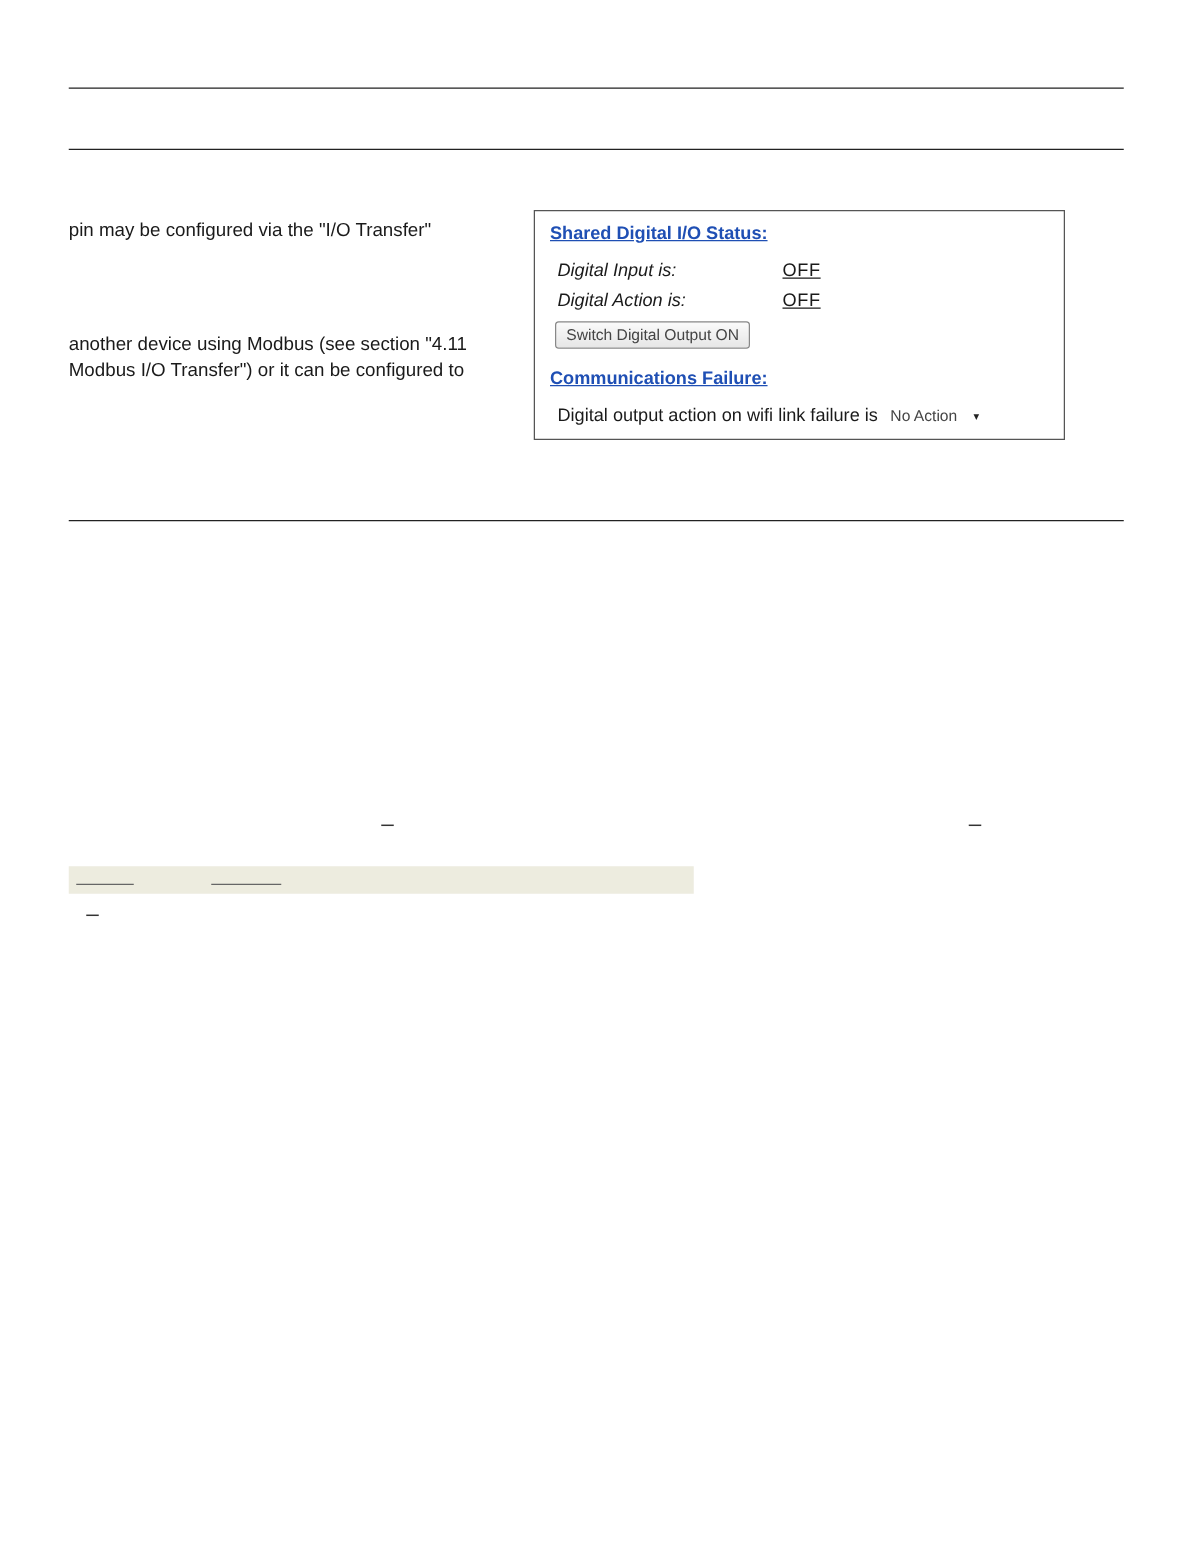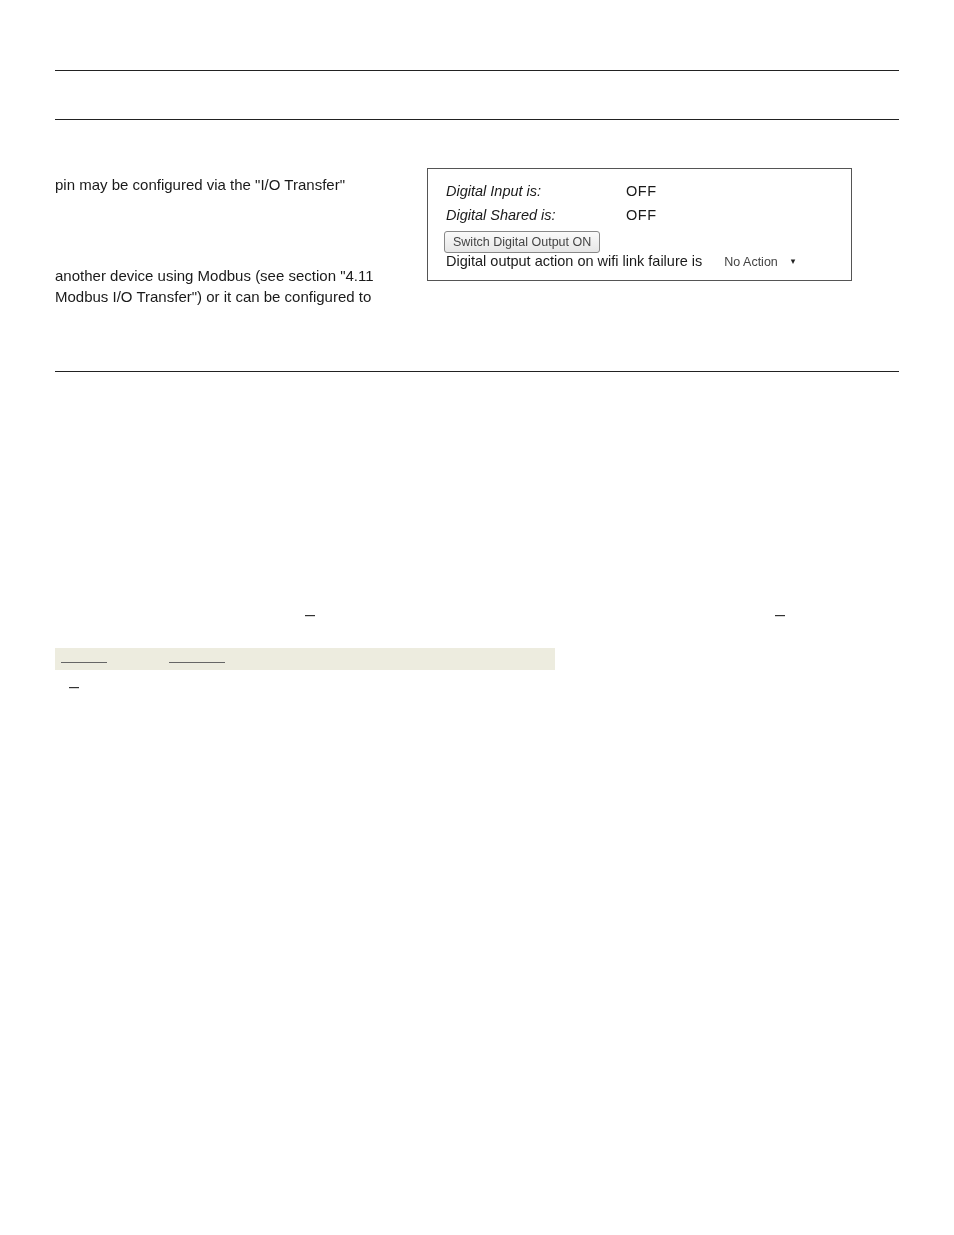--- a/index.html
+++ b/index.html
@@ -66,20 +66,21 @@
     display: flex;
     margin: 2px 0 2px 6px;
     line-height: 1.5;
   }
   .status-row .lbl {
     width: 180px;
     font-style: italic;
   }
   .status-row .val {
     letter-spacing: 0.5px;
+    text-decoration: underline;
   }
   .btn {
     display: inline-block;
     font-family: Arial, Helvetica, sans-serif;
     font-size: 12.5px;
     color: #444;
     padding: 3px 8px;
     margin: 2px 0 0 4px;
     border: 1px solid #888;
     border-radius: 3px;
@@ -91,21 +92,21 @@
     margin-bottom: 14px;
   }
   .action-line {
     margin: 0 0 0 6px;
     display: flex;
     align-items: flex-start;
   }
   .select-wrap {
     position: relative;
     display: inline-block;
-    margin-left: 20px;
+    margin-left: 8px;
   }
   select.plain {
     -webkit-appearance: none;
     appearance: none;
     font-family: Arial, Helvetica, sans-serif;
     font-size: 12.5px;
     color: #444;
     border: none;
     background: transparent;
     padding: 1px 18px 1px 2px;
@@ -154,32 +155,34 @@
   <hr class="divider">
   <hr class="divider space-below" style="margin-top:48px">
 
   <div class="content-row">
     <div class="left-col">
       <p>pin may be configured via the "I/O Transfer"</p>
       <p>another device using Modbus (see section "4.11 Modbus I/O Transfer") or it can be configured to</p>
     </div>
 
     <div class="panel">
+      <div class="panel-heading">Shared Digital I/O Status:</div>
 
       <div class="status-row">
         <span class="lbl">Digital Input is:</span>
         <span class="val">OFF</span>
       </div>
       <div class="status-row">
-        <span class="lbl">Digital Shared is:</span>
+        <span class="lbl">Digital Action is:</span>
         <span class="val">OFF</span>
       </div>
 
       <button class="btn">Switch Digital Output ON</button>
 
+      <div class="panel-heading comm-fail">Communications Failure:</div>
 
       <div class="action-line">
         <span>Digital output action on wifi link failure is</span>
         <span class="select-wrap">
           <select class="plain">
             <option selected="">No Action</option>
           </select>
           <span class="caret">▾</span>
         </span>
       </div>

